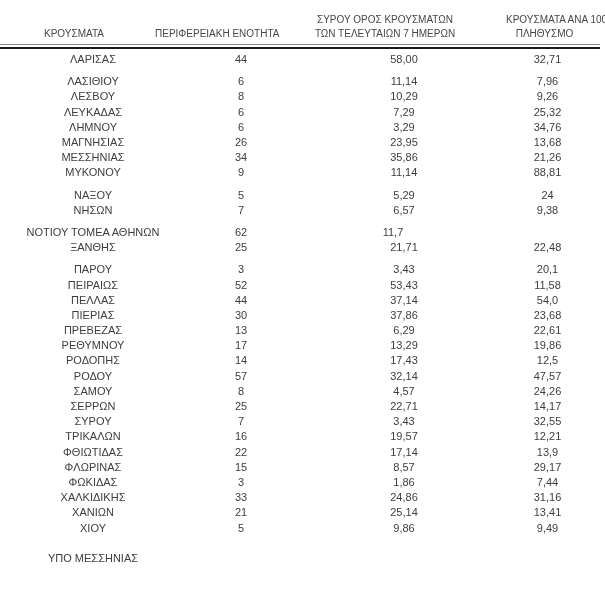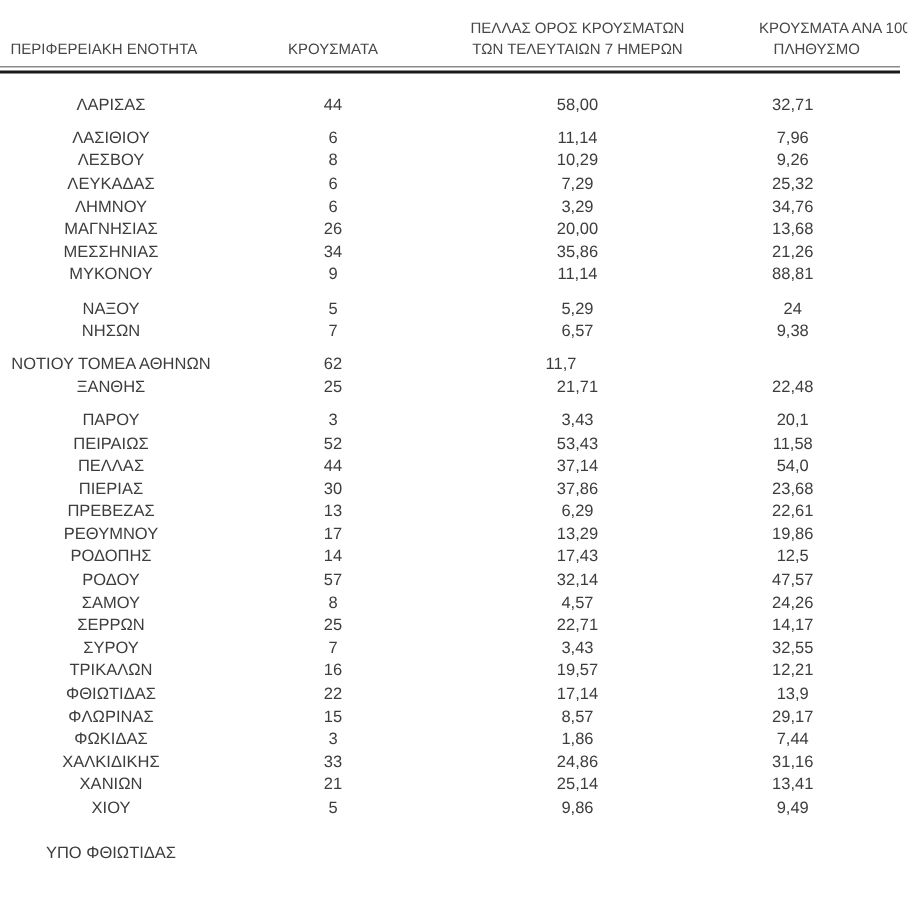--- a/index.html
+++ b/index.html
@@ -43,21 +43,22 @@
     background: #8c8c8c;
     margin-top: 4px;
   }
   .rule-thick {
     width: 600px;
     height: 2px;
     background: #1a1a1a;
     margin-top: 2px;
   }
   .tbody {
-    margin-top: 14px;
+    margin-top: 3px;
+    padding-left: 19px;
   }
   .trow {
     display: grid;
     grid-template-columns: 148px 148px 178px 131px;
     height: 15.2px;
     align-items: center;
   }
   .cell {
     font-size: 11px;
     line-height: 13px;
@@ -70,26 +71,26 @@
   .spacer.double { height: 15px; }
 </style>
 </head>
 <body>
 
 <div class="page">
   <div class="thead">
     <div class="hrow">
       <div class="hcell c1"></div>
       <div class="hcell c2"></div>
-      <div class="hcell c3">ΠΕΛΛΑΣ ΟΡΟΣ ΚΡΟΥΣΜΑΤΩΝ</div>
+      <div class="hcell c3">ΣΥΡΟΥ ΟΡΟΣ ΚΡΟΥΣΜΑΤΩΝ</div>
       <div class="hcell c4">ΚΡΟΥΣΜΑΤΑ ΑΝΑ 100000</div>
     </div>
     <div class="hrow">
+      <div class="hcell c2">ΚΡΟΥΣΜΑΤΑ</div>
       <div class="hcell c1 left">ΠΕΡΙΦΕΡΕΙΑΚΗ ΕΝΟΤΗΤΑ</div>
-      <div class="hcell c2">ΚΡΟΥΣΜΑΤΑ</div>
       <div class="hcell c3">ΤΩΝ ΤΕΛΕΥΤΑΙΩΝ 7 ΗΜΕΡΩΝ</div>
       <div class="hcell c4">ΠΛΗΘΥΣΜΟ</div>
     </div>
   </div>
   <div class="rule-thin"></div>
   <div class="rule-thick"></div>
   <div class="tbody">
       <div class="trow">
         <div class="cell c1">ΛΑΡΙΣΑΣ</div>
         <div class="cell c2">44</div>
@@ -117,21 +118,21 @@
       </div>
       <div class="trow">
         <div class="cell c1">ΛΗΜΝΟΥ</div>
         <div class="cell c2">6</div>
         <div class="cell c3">3,29</div>
         <div class="cell c4">34,76</div>
       </div>
       <div class="trow">
         <div class="cell c1">ΜΑΓΝΗΣΙΑΣ</div>
         <div class="cell c2">26</div>
-        <div class="cell c3">20,00</div>
+        <div class="cell c3">23,95</div>
         <div class="cell c4">13,68</div>
       </div>
       <div class="trow">
         <div class="cell c1">ΜΕΣΣΗΝΙΑΣ</div>
         <div class="cell c2">34</div>
         <div class="cell c3">35,86</div>
         <div class="cell c4">21,26</div>
       </div>
       <div class="trow">
         <div class="cell c1">ΜΥΚΟΝΟΥ</div>
@@ -268,18 +269,18 @@
         <div class="cell c4">13,41</div>
       </div>
       <div class="trow">
         <div class="cell c1">ΧΙΟΥ</div>
         <div class="cell c2">5</div>
         <div class="cell c3">9,86</div>
         <div class="cell c4">9,49</div>
       </div>
       <div class="spacer double"></div>
       <div class="trow">
-        <div class="cell c1">ΥΠΟ ΦΘΙΩΤΙΔΑΣ</div>
+        <div class="cell c1">ΥΠΟ ΜΕΣΣΗΝΙΑΣ</div>
         <div class="cell c3"></div>
         <div class="cell c4"></div>
       </div>
     </div>
 </div>
 
 </body></html>

